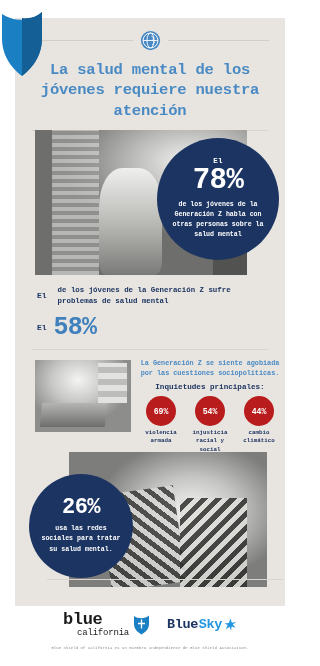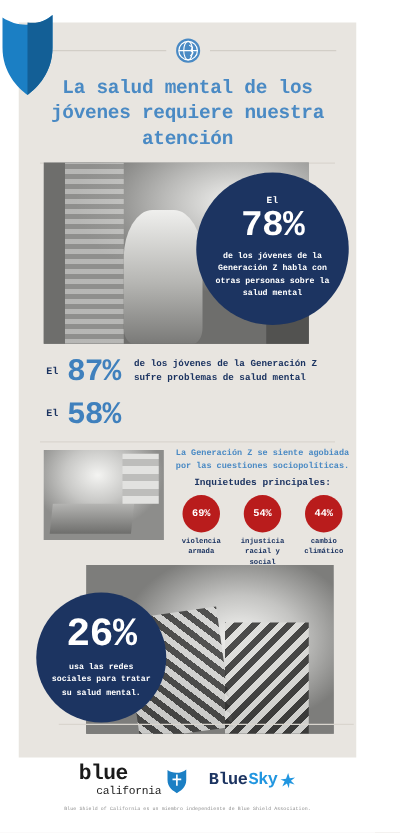--- a/index.html
+++ b/index.html
@@ -128,21 +128,21 @@
     background: repeating-linear-gradient(-45deg, #2f2f2e 0 5px, #ddddda 5px 10px);
     opacity: .85;
   }
   .circle26 {
     position: absolute; left: 14px; top: 22px;
     width: 104px; height: 104px; border-radius: 50%;
     background: #1c3461; color: #fff; text-align: center;
     display: flex; flex-direction: column; align-items: center; justify-content: center;
     padding: 0 11px; z-index: 3;
   }
-  .c26-num { font-size: 32px; font-weight: bold; line-height: 1; letter-spacing: -0.6px; }
+  .c26-num { font-size: 22px; font-weight: bold; line-height: 1; letter-spacing: -0.6px; }
   .c26-sub { font-size: 6.6px; font-weight: bold; line-height: 1.55; margin-top: 5px; }
   .bottom-rule { position: absolute; left: 32px; top: 127px; width: 236px; height: 1px; background: #d9d5ce; }
 
   
   .footer { position: absolute; left: 0; top: 612px; width: 300px; text-align: center; }
   .logos { display: flex; align-items: center; justify-content: center; gap: 17px; }
   .blue-cal { display: flex; align-items: center; gap: 4px; }
   .bc-text { text-align: left; line-height: .98; }
   .bc-blue { font-size: 17px; font-weight: bold; color: #1a1a1a; letter-spacing: -0.4px; display: block; }
   .bc-cali { font-size: 9px; color: #1a1a1a; letter-spacing: -0.2px; display: block; margin-left: 14px; }
@@ -190,21 +190,20 @@
     <div class="circle78">
       <span class="c78-el">El</span>
       <span class="c78-num">78%</span>
       <span class="c78-sub">de los jóvenes de la Generación Z habla con otras personas sobre la salud mental</span>
     </div>
   </div>
 
   <div class="sec2">
     <div class="statrow">
       <span class="st-el">El</span>
-      <span class="st-num">87%</span>
       <span class="st-txt">de los jóvenes de la Generación Z sufre problemas de salud mental</span>
     </div>
     <div class="statrow">
       <span class="st-el">El</span>
       <span class="st-num">58%</span>
     </div>
     <div class="divider"></div>
   </div>
 
   <div class="sec3">

